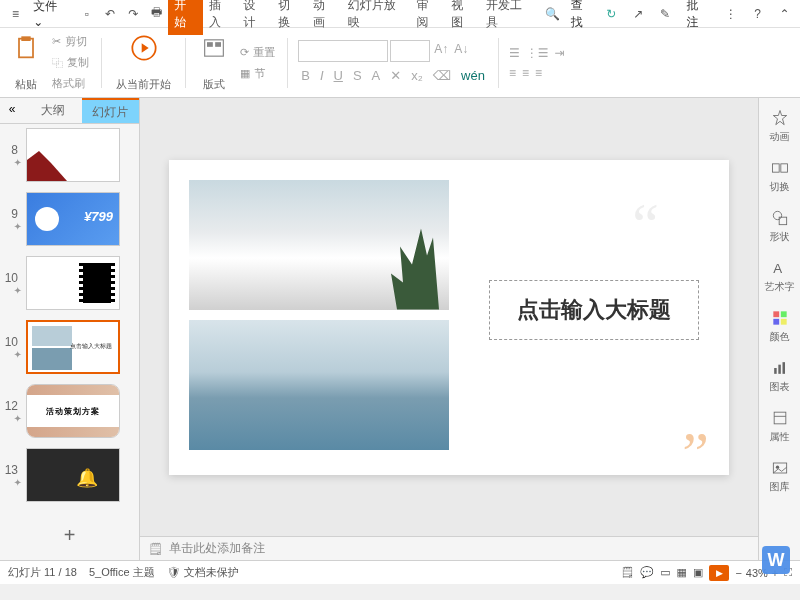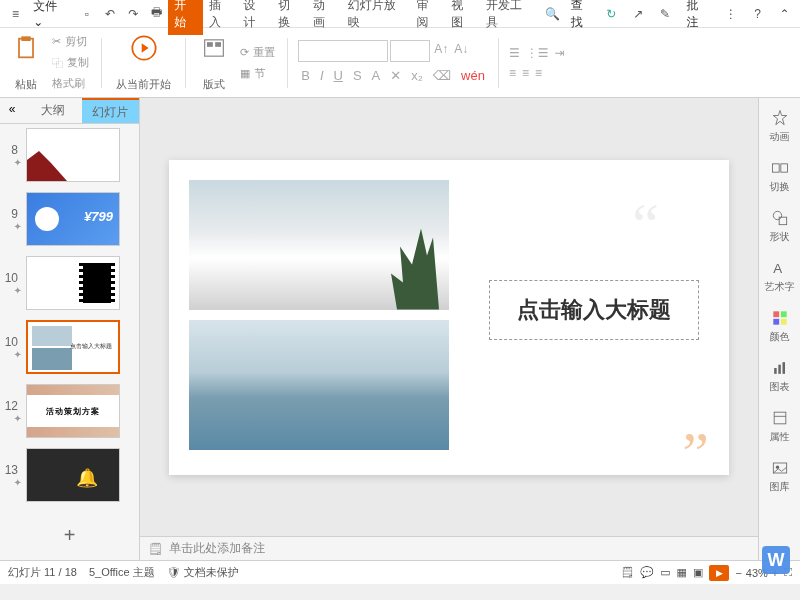--- a/index.html
+++ b/index.html
@@ -78,21 +78,21 @@
 .t9-price { position:absolute; right:6px; top:16px; color:#fff; font-size:13px; font-weight:bold; }
 .t9-circle { position:absolute; left:8px; top:14px; width:24px; height:24px; background:#fff; border-radius:50%; }
 .t10 { background:#fff; }
 .t10-film { position:absolute; right:4px; top:6px; width:36px; height:40px; background:#000; }
 .t10-film::before,.t10-film::after { content:""; position:absolute; top:0; width:4px; height:100%; background: repeating-linear-gradient(#000 0 3px,#fff 3px 6px); }
 .t10-film::before{left:0}.t10-film::after{right:0}
 .t11 { background:#fff; }
 .t11-i1{position:absolute;left:4px;top:4px;width:40px;height:20px;background:#b8cdd8}
 .t11-i2{position:absolute;left:4px;top:26px;width:40px;height:22px;background:#7a9db0}
 .t11-tx{position:absolute;right:6px;top:20px;font-size:6px;color:#333}
-.t12 { background:#fff; display:flex; align-items:center; justify-content:center; }
+.t12 { background:#fff; display:flex; align-items:center; justify-content:center;border-radius:9px; }
 .t12-tx{font-size:8px;font-weight:bold;letter-spacing:1px}
 .t12-top{position:absolute;top:0;left:0;right:0;height:10px;background:linear-gradient(90deg,#d4a58a,#e0c0a8)}
 .t12-bot{position:absolute;bottom:0;left:0;right:0;height:10px;background:linear-gradient(90deg,#d4a58a,#e0c0a8)}
 .t13 { background:#2a2a2a; }
 .t13-bell{position:absolute;right:20px;top:18px;color:#f0c040;font-size:18px}
 </style>
 </head>
 <body>
 
 <div class="menubar">
@@ -188,21 +188,21 @@
     </div>
     <div class="text-tools">
       <span>B</span>
       <span><i>I</i></span>
       <span><u>U</u></span>
       <span>S</span>
       <span>A</span>
       <span>✕</span>
       <span>x₂</span>
       <span>⌫</span>
-      <span style="color:#ef4444">wén</span>
+      <span style="color:#0f766e">wén</span>
     </div>
   </div>
   <div class="ribbon-sep"></div>
   <div style="display:flex;flex-direction:column;gap:6px;color:#aaa">
     <div style="display:flex;gap:6px">
       <span>☰</span>
       <span>⋮☰</span>
       <span>⇥</span>
     </div>
     <div style="display:flex;gap:6px">

